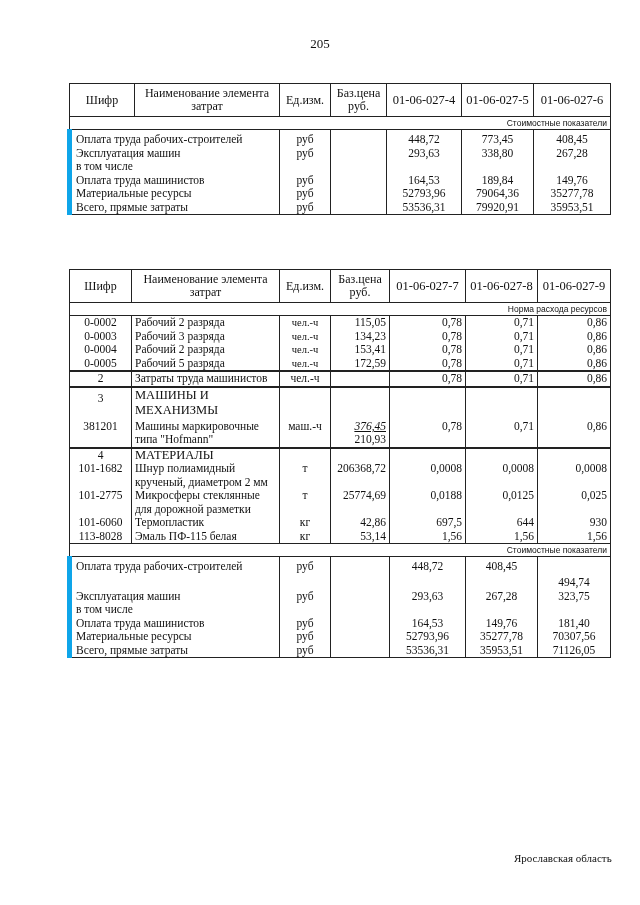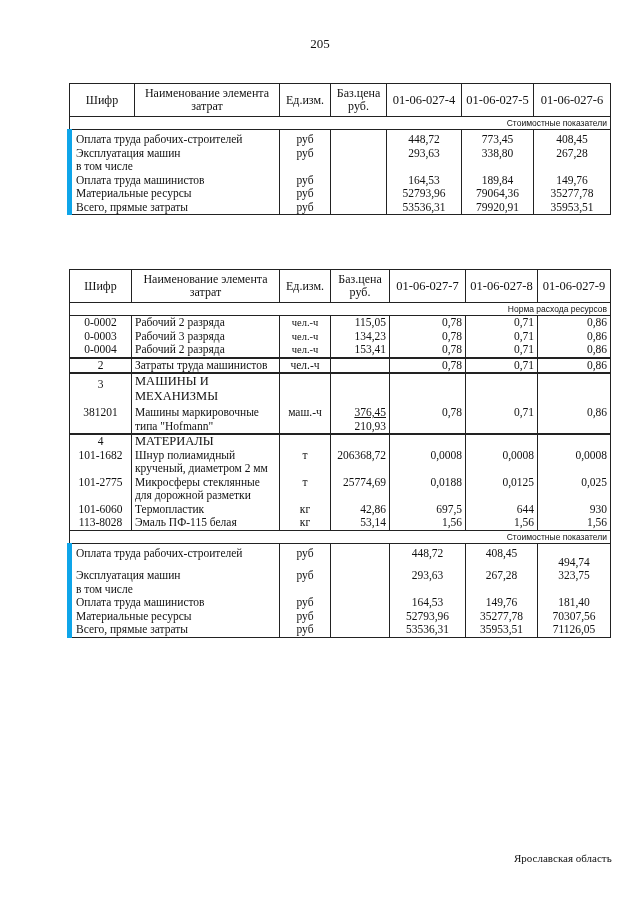--- a/index.html
+++ b/index.html
@@ -33,21 +33,21 @@
   .bold { font-weight: bold; }
   .num { text-align: right; }
   .ctr { text-align: center; }
   tr.sum td { border-left: none; border-right: none; }
   tr.sum td.v { border-left: 1px solid #222; text-align: center; }
   tr.sum td.first { border-left: 5px solid #0ea5e9; }
   tr.sum td.last { border-right: 1px solid #222; }
   tr.bottom td { border-bottom: 1px solid #222; }
   tr.thick td { border-top: 2px solid #222; }
   .price-split { display: inline-block; text-align: right; }
-  .price-split .u { text-decoration: underline; display: block; }
+  .price-split .u { text-decoration: underline; display: block; font-style: italic; }
   .footer-region {
     position: absolute; left: 514px; top: 852px; font-size: 11px;
   }
   .row-pad td { padding-top: 2px; }
 </style>
 </head>
 <body>
 
 <div class="page-number">205</div>
 
@@ -174,20 +174,29 @@
       </tr>
       <tr class="">
         <td class="ctr">0-0004</td>
         <td>Рабочий 2 разряда</td>
         <td class="ctr" style="font-size:10.5px">чел.-ч</td>
         <td class="num">153,41</td>
         <td class="num">0,78</td>
         <td class="num">0,71</td>
         <td class="num">0,86</td>
       </tr>
+      <tr class="">
+        <td class="ctr">0-0005</td>
+        <td>Рабочий 5 разряда</td>
+        <td class="ctr" style="font-size:10.5px">чел.-ч</td>
+        <td class="num">172,59</td>
+        <td class="num">0,78</td>
+        <td class="num">0,71</td>
+        <td class="num">0,86</td>
+      </tr>
     </tbody>
   <tbody>
     <tr class="thick">
       <td class="ctr bold">2</td>
       <td>Затраты труда машинистов</td>
       <td class="ctr">чел.-ч</td>
       <td></td>
       <td class="num">0,78</td>
       <td class="num">0,71</td>
       <td class="num">0,86</td>
@@ -266,21 +275,21 @@
   <tbody id="t2cost">
     <tr class="section-label">
       <td colspan="7">Стоимостные показатели</td>
     </tr>
   <tr class="sum">
         <td colspan="2" class="first bold" style="padding-left:4px;padding-top:3px;">Оплата труда рабочих-строителей</td>
         <td class="ctr v bold" style="padding-top:3px">руб</td>
         <td class="v"></td>
         <td class="num v bold" style="padding-top:3px">448,72</td>
         <td class="num v bold" style="padding-top:3px">408,45</td>
-        <td class="num v bold last" style="padding-top:12px">494,74</td>
+        <td class="num v bold last" style="padding-top:19px">494,74</td>
       </tr>
       <tr class="sum">
         <td colspan="2" class="first bold" style="padding-left:4px;">Эксплуатация машин</td>
         <td class="ctr v bold" style="">руб</td>
         <td class="v"></td>
         <td class="num v bold" style="">293,63</td>
         <td class="num v bold" style="">267,28</td>
         <td class="num v bold last" style="">323,75</td>
       </tr>
       <tr class="sum">

